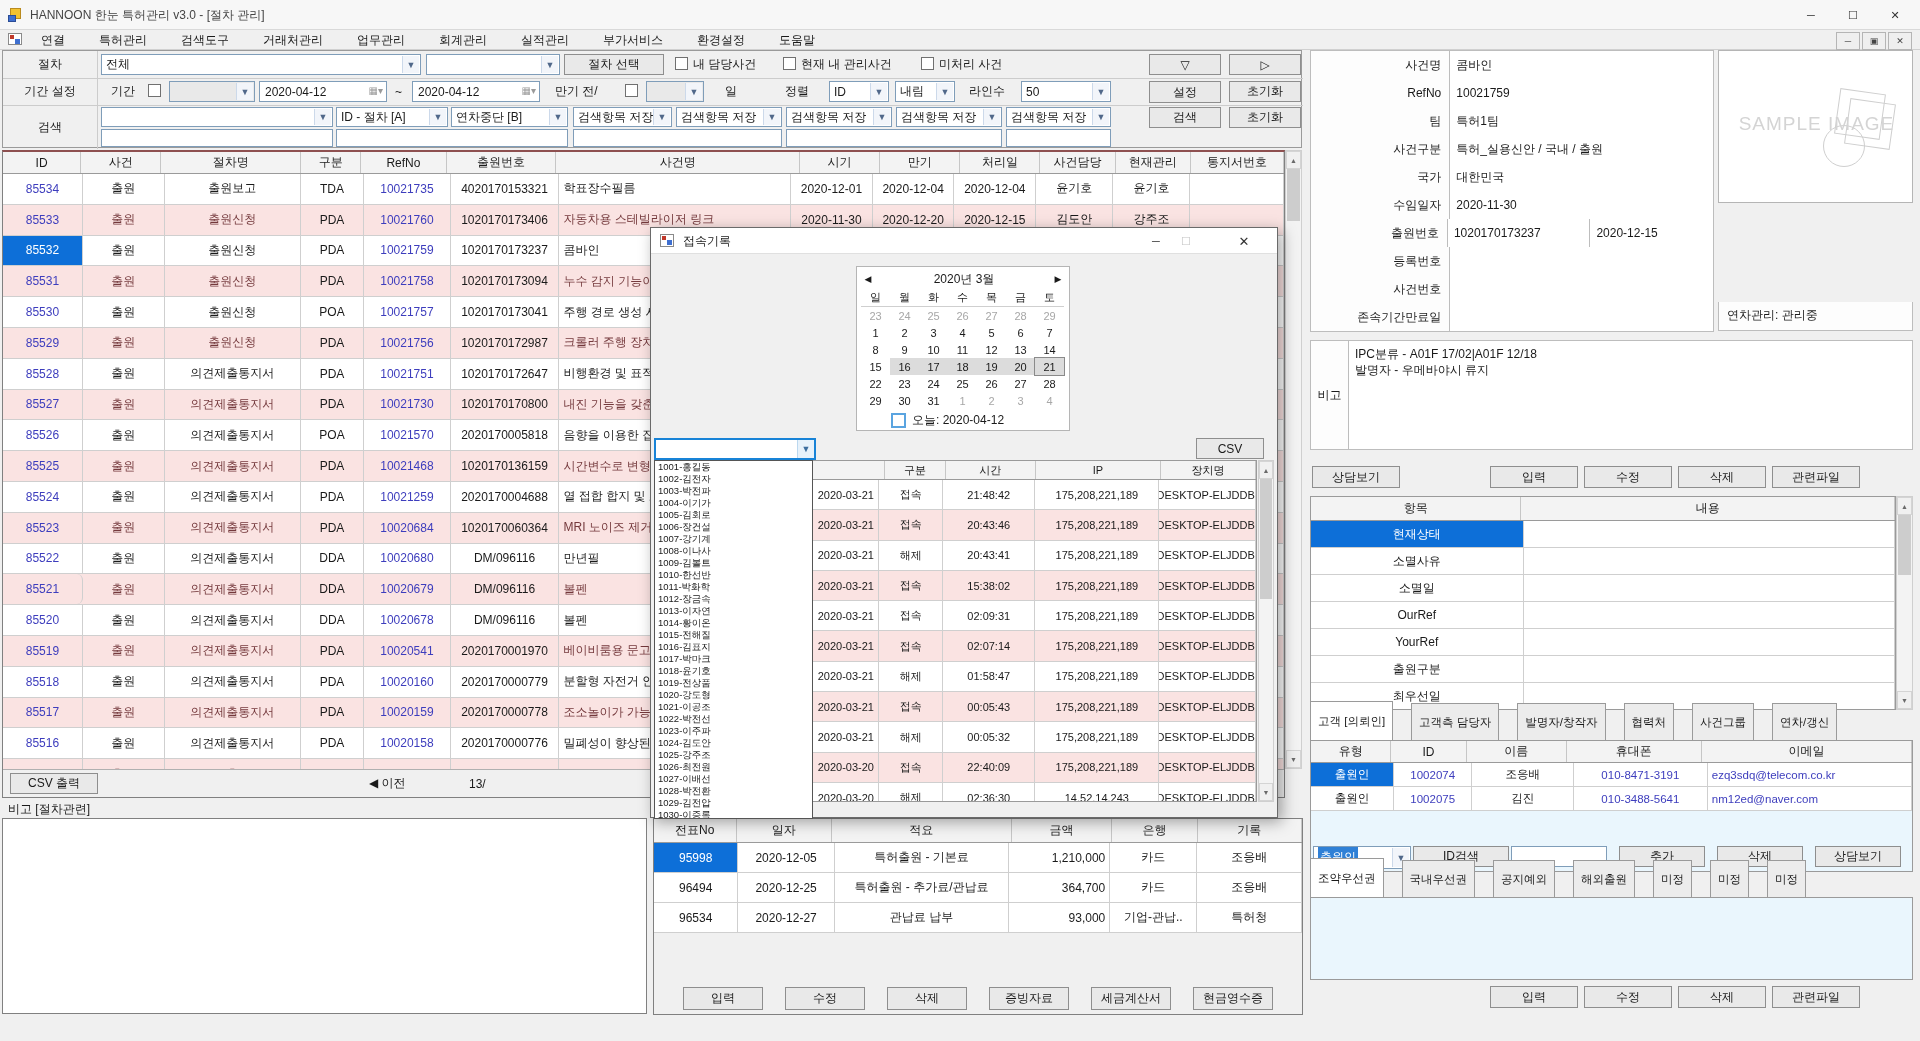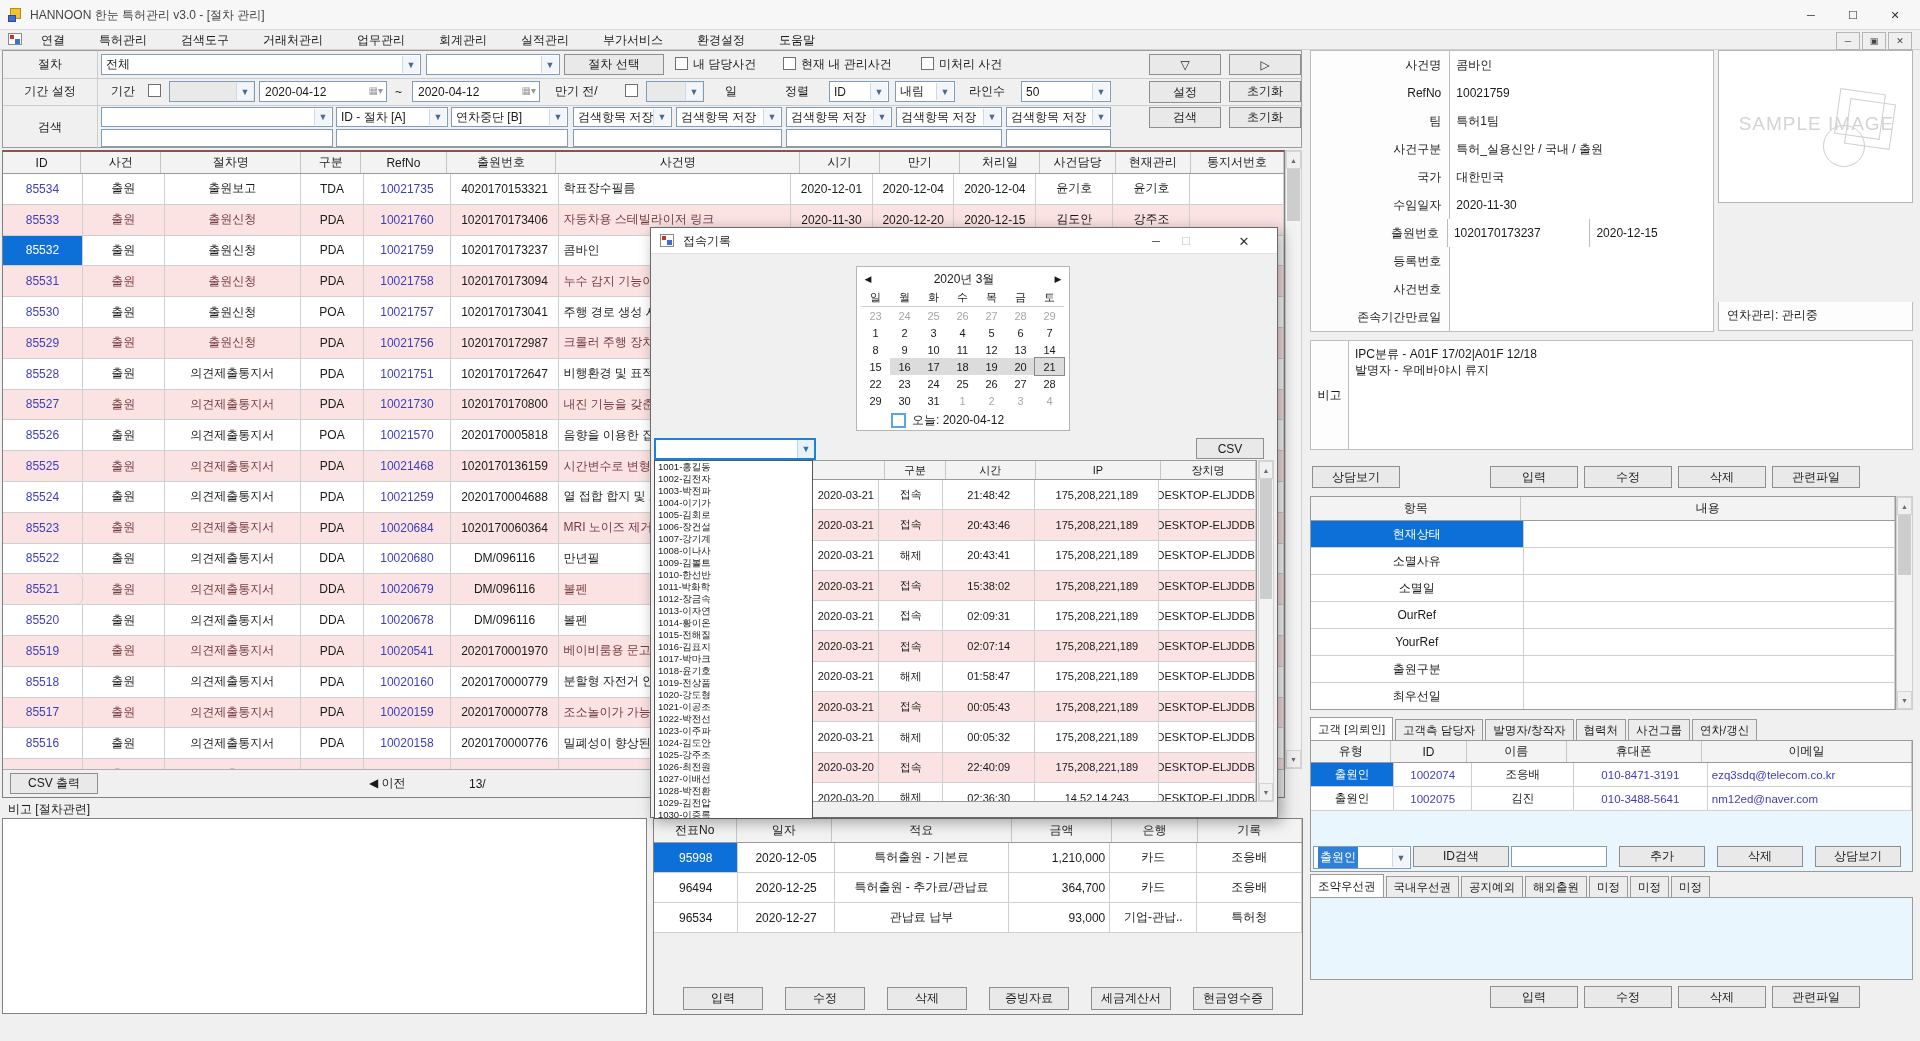--- a/index.html
+++ b/index.html
@@ -22,22 +22,22 @@
     overflow:hidden;white-space:nowrap;padding:0 4px;}
   .tc.l{justify-content:flex-start;}
   .tc.r{justify-content:flex-end;}
   .tc.blue{color:#3d3dbd;}
   .tc.maroon{color:#74393c;}
   .tc.sel{background:#0d6fd8;color:#fff;}
   .sb{background:#f3f3f3;border:1px solid #cfcfcf;}
   .sb .ab{position:absolute;left:0;right:0;height:16px;display:flex;align-items:center;justify-content:center;
     font-size:7px;color:#6a6a6a;background:#f0f0f0;border:1px solid #d4d4d4;}
   .sb .th{position:absolute;left:1px;right:1px;background:#cdcdcd;}
-  .tab{display:inline-flex;align-items:center;height:20px;padding:0 7px;border:1px solid #9a9a9a;border-bottom:none;
-    background:#ececec;margin-right:2px;font-size:11.5px;white-space:nowrap;text-align:right;}
+  .tab{display:inline-flex;align-items:center;height:20px;padding:8px 7px;border:1px solid #9a9a9a;border-bottom:none;
+    background:#ececec;margin-right:18px;font-size:11.5px;white-space:nowrap;text-align:right;}
   .tab.on{background:#fff;height:22px;position:relative;z-index:2;}
   .winbtn{width:42px;height:26px;display:flex;align-items:center;justify-content:center;color:#333;font-size:11px;}
   .mdibtn{width:22px;height:16px;display:flex;align-items:center;justify-content:center;border:1px solid #b5b5b5;
     background:#efefef;font-size:9px;color:#444;margin-left:2px;}
   .cal-cell{width:29px;height:17px;display:flex;align-items:center;justify-content:center;font-size:11px;}
   .cal-cell.m{color:#a7a7a7;}
   .cal-cell.h{background:#dcdcdc;}
   .cal-cell.sel{outline:1px solid #8a8a8a;}
   .li{height:12px;line-height:12px;font-size:9.5px;white-space:nowrap;overflow:hidden;padding-left:3px;}
   .fieldrow .fl{border:1px solid #bdbdbd;border-top:none;background:#fdfdfd;display:flex;align-items:center;

